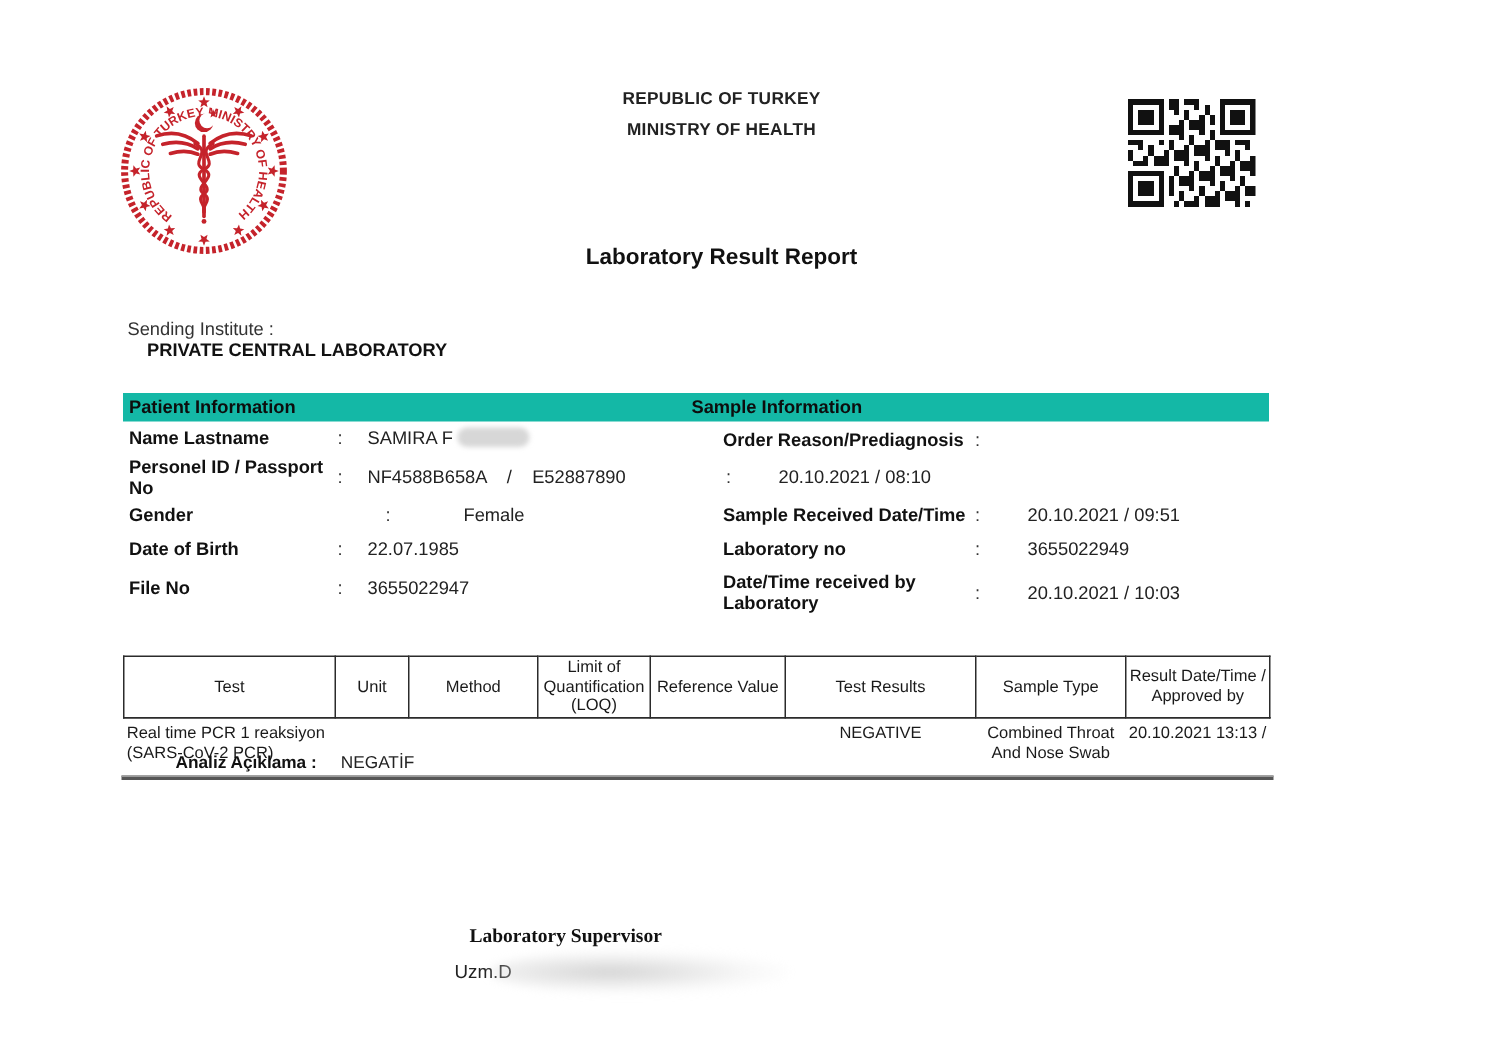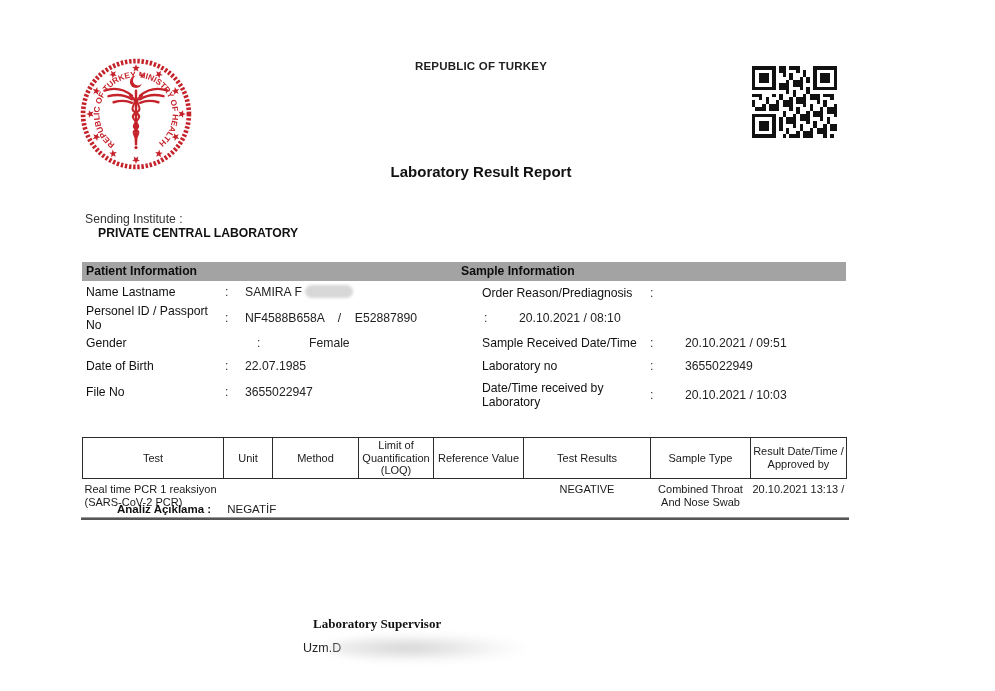--- a/index.html
+++ b/index.html
@@ -19,27 +19,27 @@
   .qr-svg { display:block; width:85px; height:72px; margin-left:46px; }
   .qr-note { margin-top:4px; font-family:"Liberation Serif", serif; font-size:11.5px;
              line-height:1.18; text-align:justify; color:#222; }
 
   
   .sending { position:absolute; left:85px; top:212px; display:flex; align-items:flex-start; font-size:12.2px;flex-direction:column; }
   .sending .lbl { color:#333; }
   .sending .val { font-weight:bold; margin-left:13px; color:#111; }
 
   
-  .band { position:absolute; left:82px; top:262px; width:764px; height:19px; background:#a3a3a3; }
+  .band { position:absolute; left:82px; top:262px; width:764px; height:19px; background:#14b8a6; }
   .band .t1 { position:absolute; left:4px; top:2px; font-size:12.2px; font-weight:bold; color:#0d0d0d; }
   .band .t2 { position:absolute; left:379px; top:2px; font-size:12.2px; font-weight:bold; color:#0d0d0d; }
 
   
   .info-row { position:absolute; display:flex; align-items:center; font-size:12.2px; }
-  .info-row .lbl { font-weight:normal; color:#111; line-height:1.16; }
+  .info-row .lbl { font-weight:bold; color:#111; line-height:1.16; }
   .info-row .colon { color:#333; }
   .info-row .val { white-space:pre; color:#222; }
   .p-row .lbl { width:137px; }
   .p-row .colon { width:22px; text-align:left; padding-left:2px; }
   .s-row .lbl { width:166px; }
   .s-row .colon { width:37px; text-align:left; padding-left:2px; }
   .name-blur { display:inline-block; width:48px; height:13px; margin-left:3px; vertical-align:-2px;
                background:#d7d7d7; border-radius:7px; filter:blur(1.6px); }
 
   
@@ -119,20 +119,21 @@
       <rect x="54.8" y="32" width="2.4" height="55" rx="1.2" fill="#c5232b" stroke="none"></rect>
 
       <path stroke-width="2" d="M50,38 C62,44 46,50 56,55 C66,60 48,66 56,71 C62,75 54,79 56,83"></path>
       <path stroke-width="2" d="M62,38 C50,44 66,50 56,55 C46,60 64,66 56,71 C50,75 58,79 56,83"></path>
       <circle cx="56" cy="89" r="1.6" fill="#c5232b" stroke="none"></circle>
     </g>
   </svg>
 
   <div class="gov-lines">
     <div class="l1">REPUBLIC OF TURKEY</div>
+    <div class="l2">MINISTRY OF HEALTH</div>
   </div>
 
   <div class="report-title">Laboratory Result Report</div>
 
   <div class="qr-wrap">
     <svg class="qr-svg" viewBox="0 0 25 21" shape-rendering="crispEdges">
       <rect x="0" y="0" width="25" height="21" fill="#fff"></rect>
       <g id="qr-cells" fill="#111">
           <rect x="8" y="0" width="1" height="1"></rect>
           <rect x="9" y="0" width="1" height="1"></rect>

